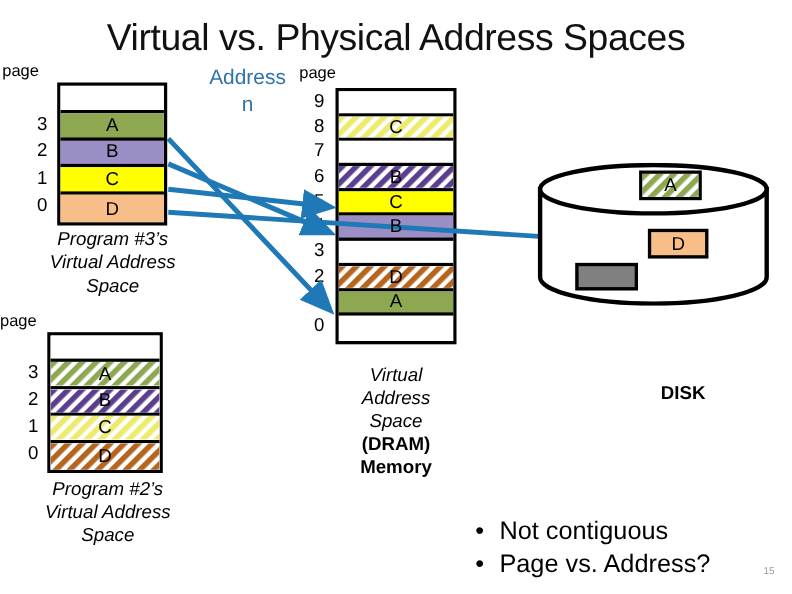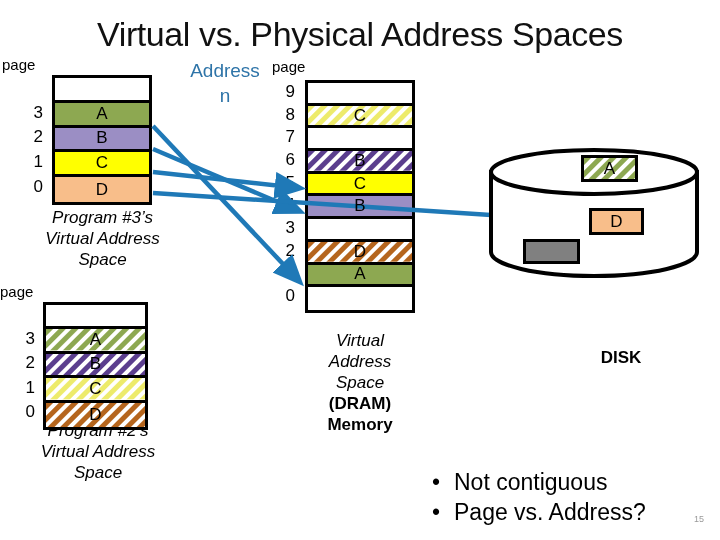--- a/index.html
+++ b/index.html
@@ -138,21 +138,21 @@
       </svg>
       <span>C</span>
     </div>
     <div class="row" style="height: 24.4px; background: rgb(255, 255, 255);">
       <svg width="100%" height="100%" style="position: absolute; left: 0px; top: 0px; z-index: 1;">
         <rect width="100%" height="100%" fill="url(#hD)"></rect>
       </svg>
       <span>D</span>
     </div>
   </div>
-<div class="abs cap" style="left:0px;top:420px;width:196px;text-align:center;">
+<div class="abs cap" style="left:0px;top:434px;width:196px;text-align:center;">
   <div>Program #2’s</div>
   <div>Virtual Address</div>
   <div>Space</div>
 </div>
 
 <div class="abs gutter" id="phgut" style="left:272px;top:80px;width:28px;height:233px;">
     <div style="height: 22.7px;">9</div>
     <div style="height: 22.7px;">8</div>
     <div style="height: 22.7px;">7</div>
     <div style="height: 22.7px;">6</div>

